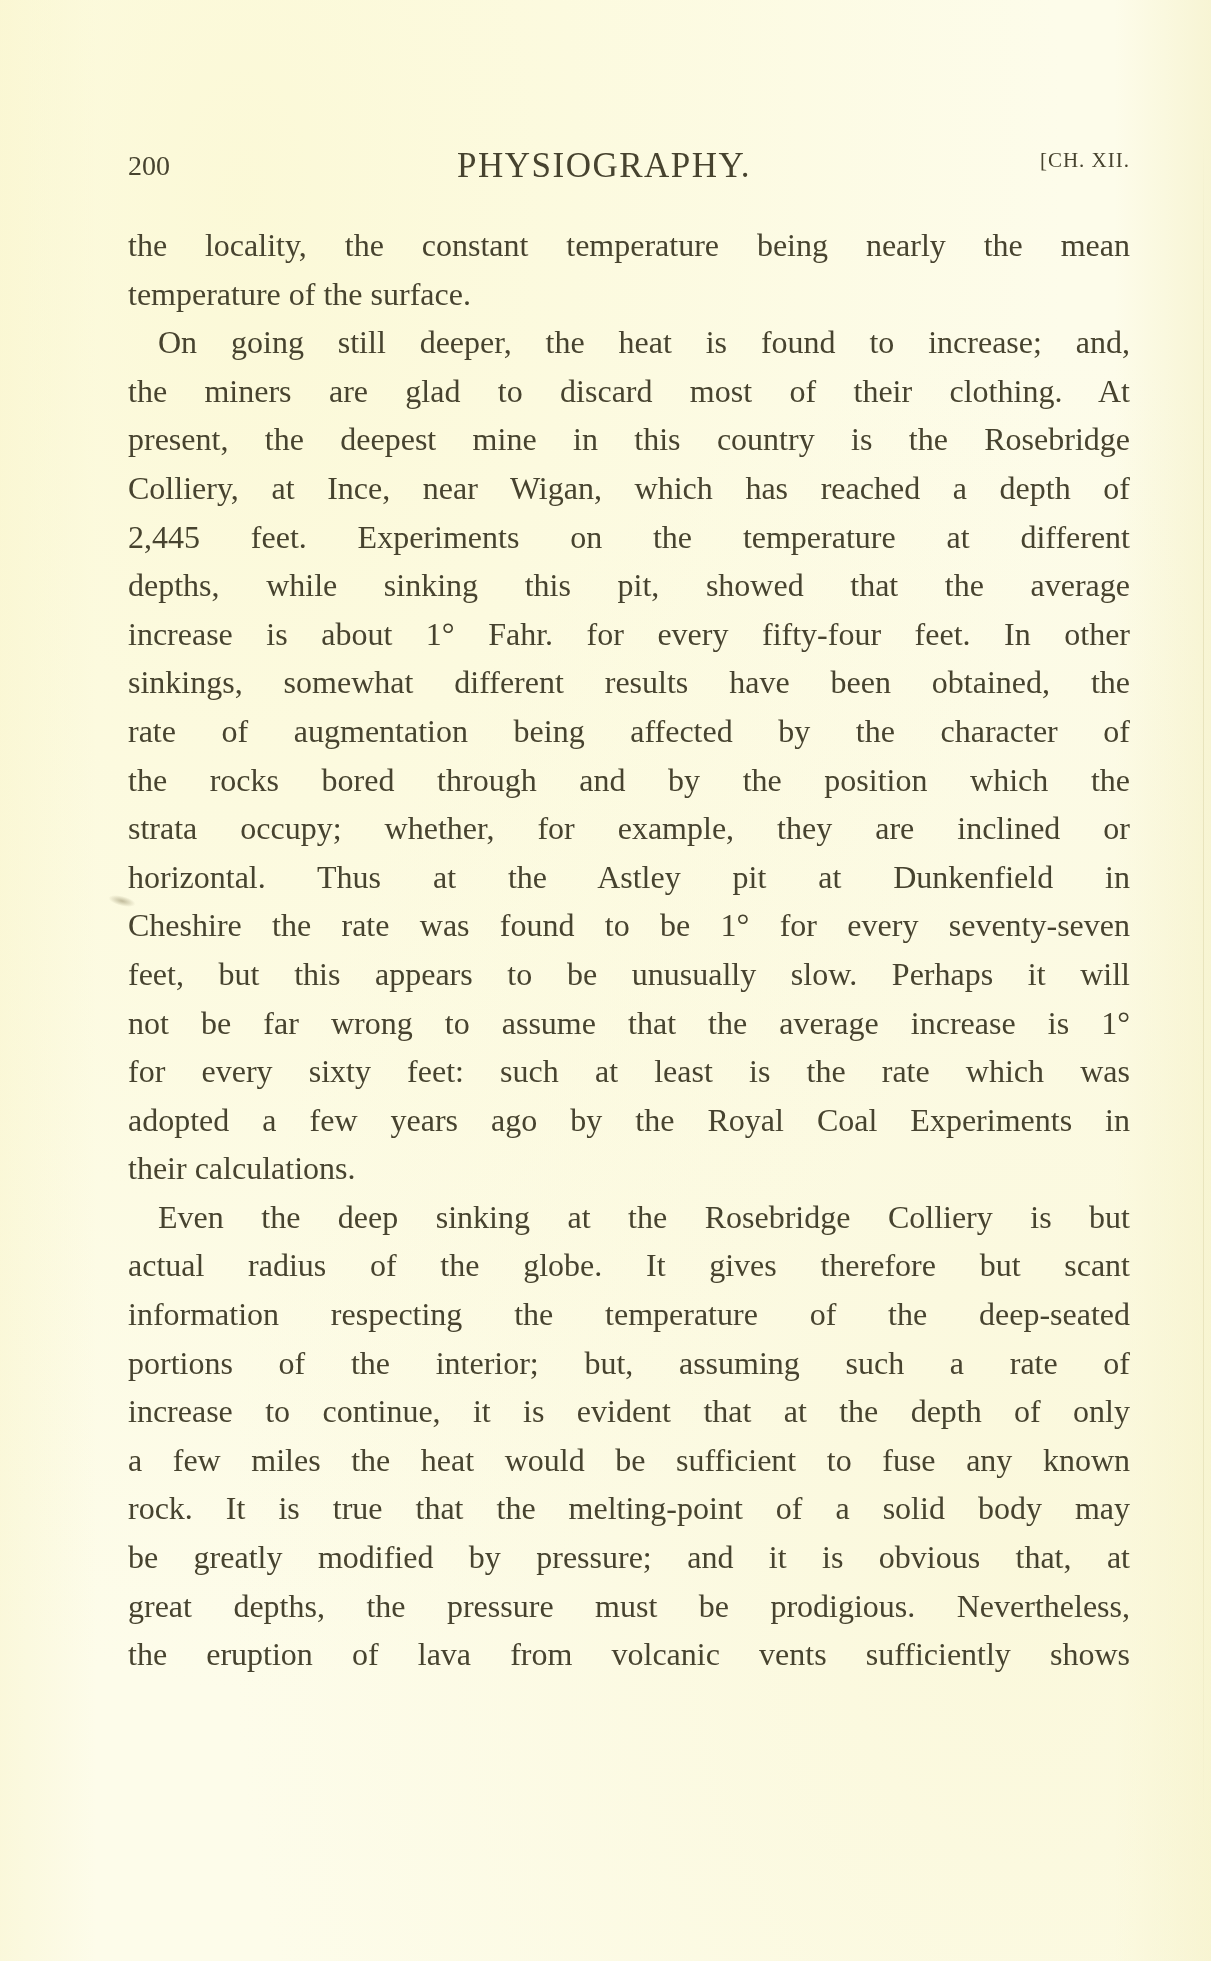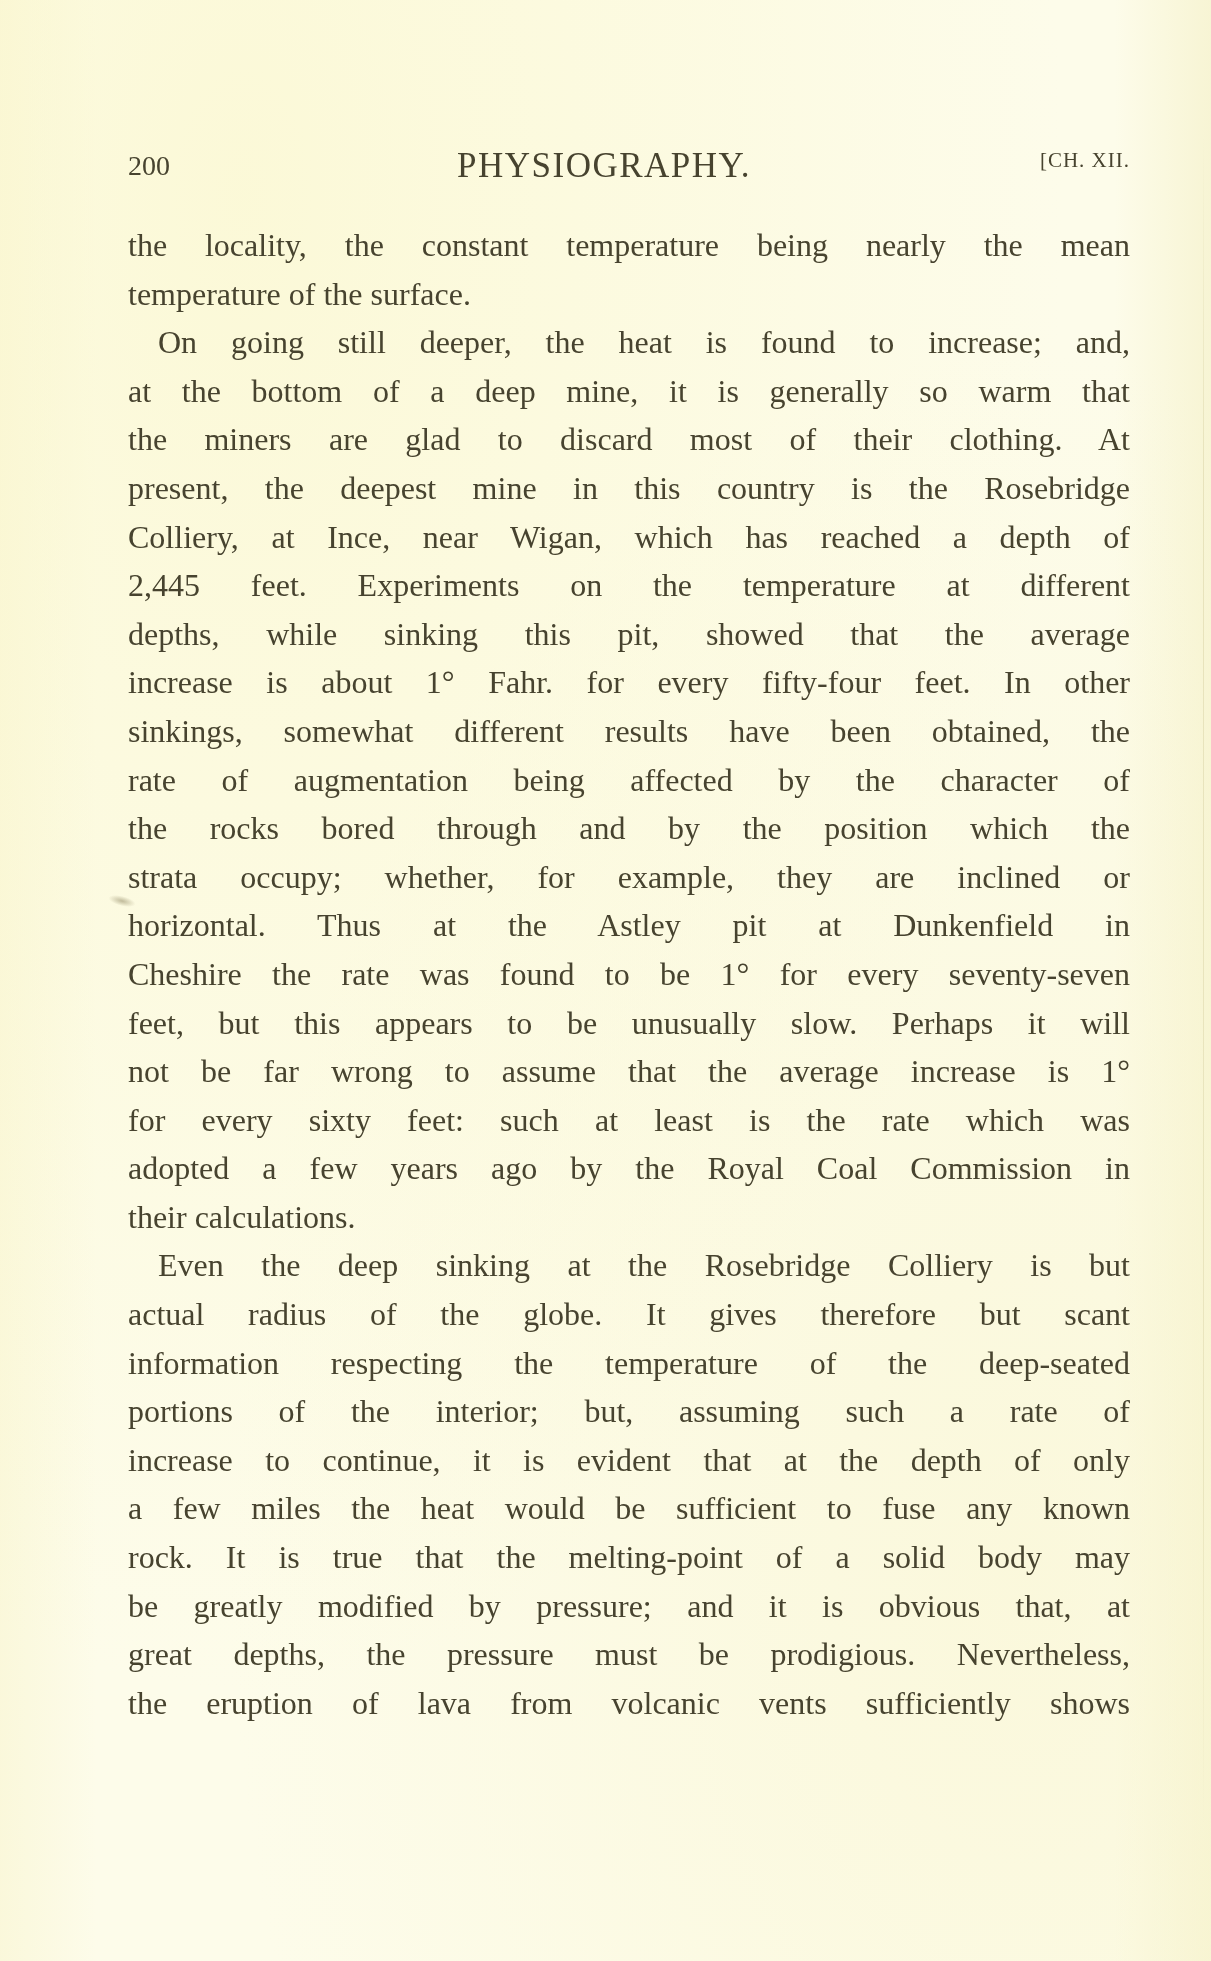--- a/index.html
+++ b/index.html
@@ -105,37 +105,36 @@
   <div class="running-head">
     <span class="folio">200</span>
     <span class="title">PHYSIOGRAPHY.</span>
     <span class="chapter">[CH. XII.</span>
   </div>
 
   <div class="body-text" id="body-text">
       <span class="line">the locality, the constant temperature being nearly the mean</span>
       <span class="line last">temperature of the surface.</span>
       <span class="line indent">On going still deeper, the heat is found to increase; and,</span>
-      <span class="line">at the bottom of a deep mine, it is generally so warm that</span>
       <span class="line">the miners are glad to discard most of their clothing. At</span>
       <span class="line">present, the deepest mine in this country is the Rosebridge</span>
       <span class="line">Colliery, at Ince, near Wigan, which has reached a depth of</span>
       <span class="line">2,445 feet. Experiments on the temperature at different</span>
       <span class="line">depths, while sinking this pit, showed that the average</span>
       <span class="line">increase is about 1° Fahr. for every fifty-four feet. In other</span>
       <span class="line">sinkings, somewhat different results have been obtained, the</span>
       <span class="line">rate of augmentation being affected by the character of</span>
       <span class="line">the rocks bored through and by the position which the</span>
       <span class="line">strata occupy; whether, for example, they are inclined or</span>
       <span class="line">horizontal. Thus at the Astley pit at Dunkenfield in</span>
       <span class="line">Cheshire the rate was found to be 1° for every seventy-seven</span>
       <span class="line">feet, but this appears to be unusually slow. Perhaps it will</span>
       <span class="line">not be far wrong to assume that the average increase is 1°</span>
       <span class="line">for every sixty feet: such at least is the rate which was</span>
-      <span class="line">adopted a few years ago by the Royal Coal Commission in</span>
+      <span class="line">adopted a few years ago by the Royal Coal Experiments in</span>
       <span class="line last">their calculations.</span>
       <span class="line indent">Even the deep sinking at the Rosebridge Colliery is but</span>
       <span class="line">actual radius of the globe. It gives therefore but scant</span>
       <span class="line">information respecting the temperature of the deep-seated</span>
       <span class="line">portions of the interior; but, assuming such a rate of</span>
       <span class="line">increase to continue, it is evident that at the depth of only</span>
       <span class="line">a few miles the heat would be sufficient to fuse any known</span>
       <span class="line">rock. It is true that the melting-point of a solid body may</span>
       <span class="line">be greatly modified by pressure; and it is obvious that, at</span>
       <span class="line">great depths, the pressure must be prodigious. Nevertheless,</span>

